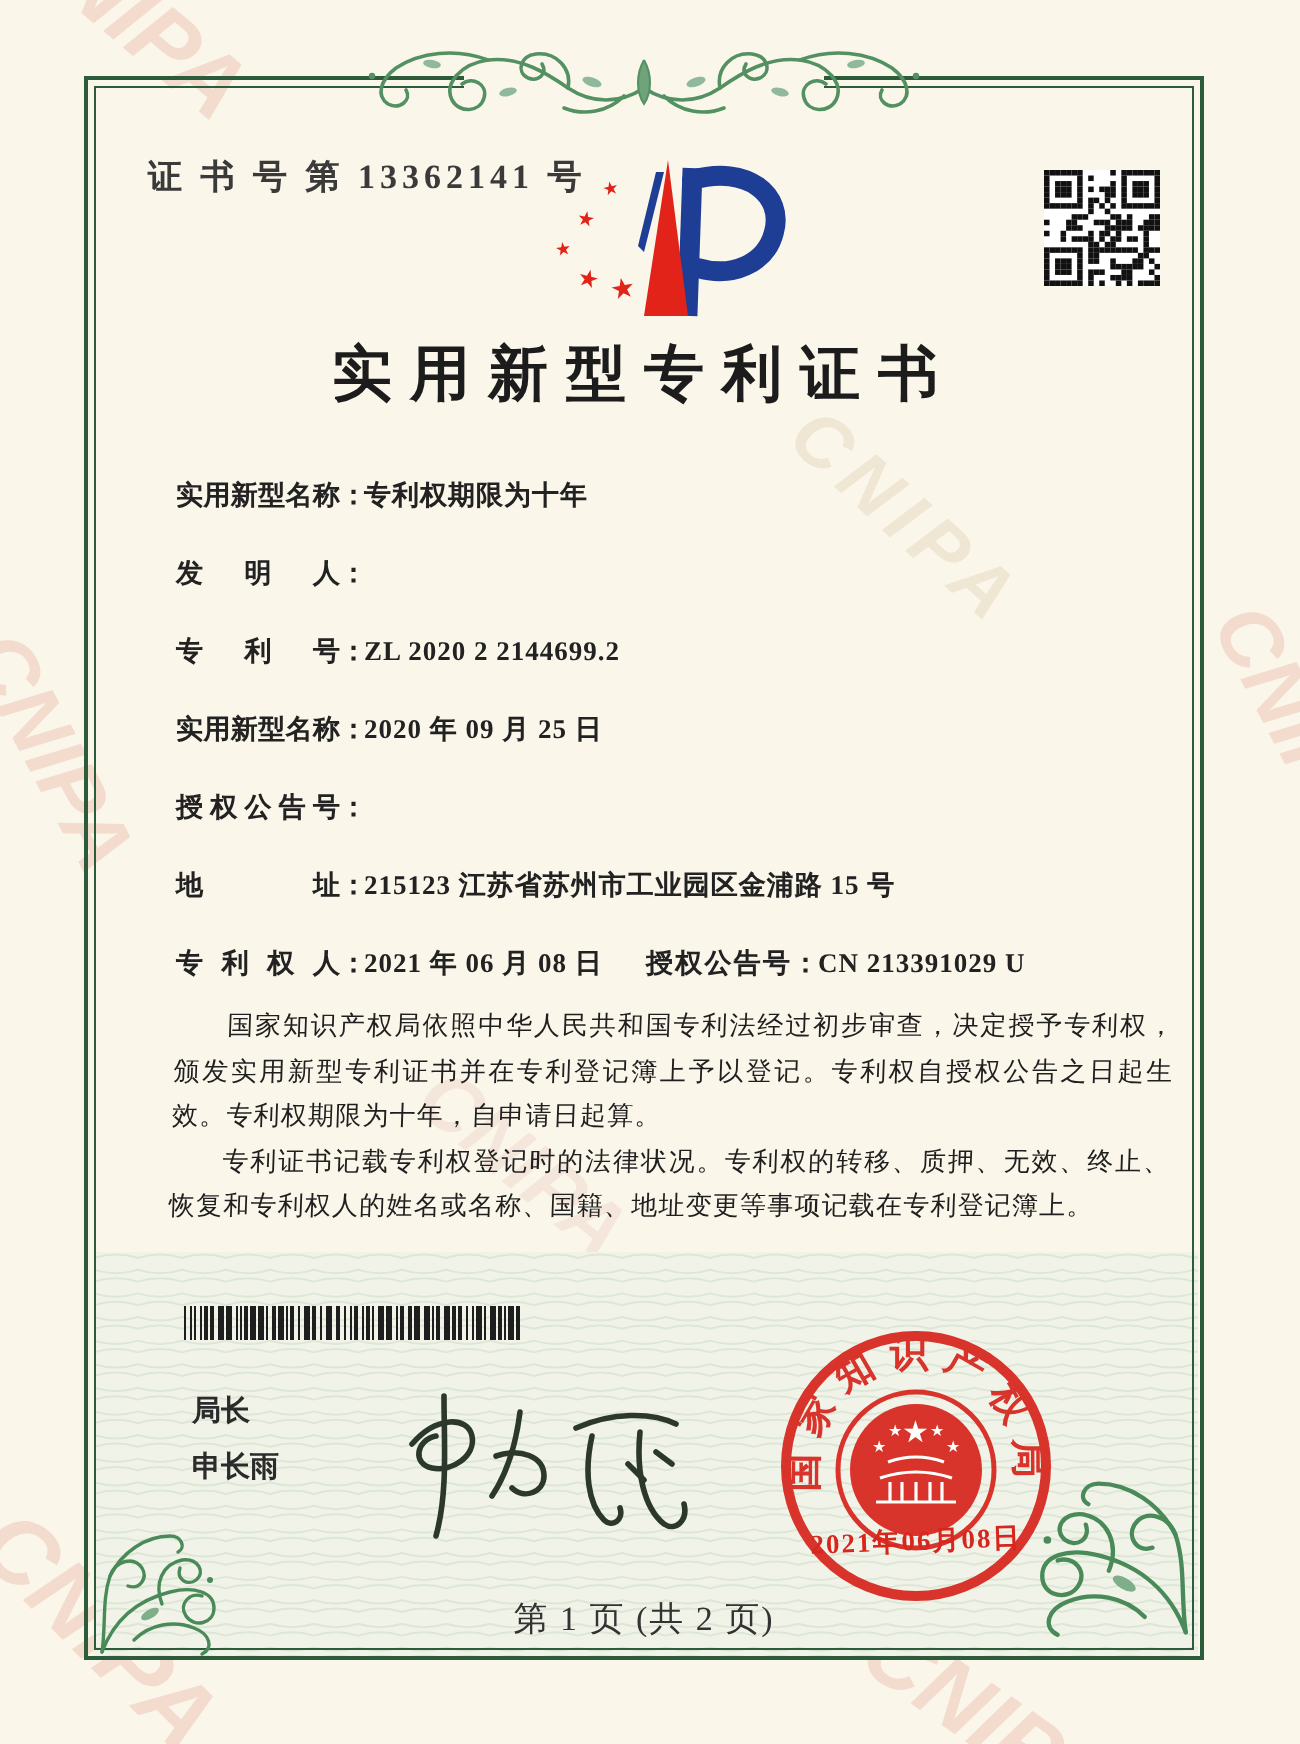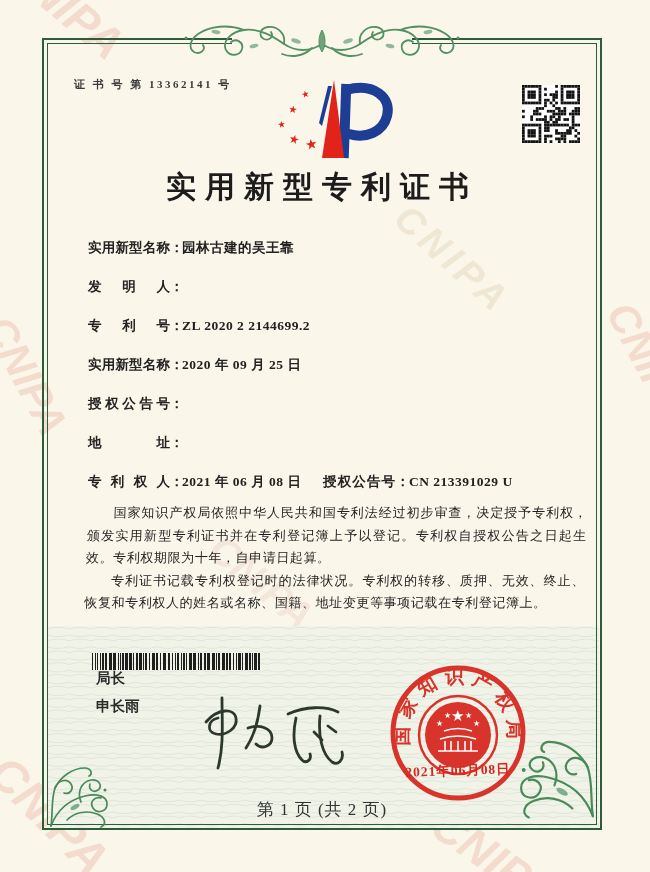--- a/index.html
+++ b/index.html
@@ -35,21 +35,21 @@
                  border:2.5px solid #2d5c3a; z-index:1; pointer-events:none; }
   .frame-inner { position:absolute; left:3px; top:3px; right:3px; bottom:3px;
                  border:1px solid #2d5c3a; }
 
   .ornament-top { position:absolute; left:172px; top:18px; width:300px; height:44px; z-index:2; }
   .flourish { position:absolute; z-index:1; }
   .flourish-bl { left:47px;  top:750px; width:64px; height:80px; }
   .flourish-br { left:516px; top:712px; width:82px; height:116px; }
 
   
-  .cert-no { position:absolute; left:74px; top:77px; font-size:11px;
+  .cert-no { position:absolute; left:74px; top:77px; font-size:17px;
              letter-spacing:2.5px; font-weight:600; color:#3a3a3a; z-index:2; }
   .logo { position:absolute; left:272px; top:76px; width:126px; height:86px; z-index:2; }
   .qr   { position:absolute; left:522px; top:85px; width:58px; height:58px; z-index:2;
           background:#fff; }
   .title { position:absolute; left:42px; top:167px; width:560px; text-align:center;
            font-size:30px; font-weight:700; letter-spacing:9px; color:#1c1c1c; z-index:2; }
 
   
   .fields { position:absolute; left:88px; top:228px; width:500px; z-index:2; }
   .frow { position:relative; height:39px; display:flex; align-items:center;
@@ -65,21 +65,21 @@
   
   .paras { position:absolute; left:86px; top:502px; width:500px; z-index:2;
            transform:skewX(-2deg); }
   .paras p { font-size:13px; line-height:22.5px; letter-spacing:0.6px;
              text-indent:2em; text-align:justify; color:#1f1f1f; }
 
   
   .barcode { position:absolute; left:92px; top:653px; width:170px; height:17px;
              display:flex; align-items:stretch; z-index:2; }
   .barcode i { display:block; background:#1e1e1e; }
-  .director { position:absolute; left:96px; top:664px; z-index:2;
+  .director { position:absolute; left:96px; top:692px; z-index:2;
               font-family:Liberation Serif, serif;
               font-size:14.5px; font-weight:700; color:#2b2b2b; line-height:28px; }
   .signature { position:absolute; left:188px; top:688px; width:162px; height:88px; z-index:2; }
   .seal { position:absolute; left:388px; top:663px; width:140px; height:140px;
           z-index:3; opacity:0.93; }
   .seal-date { position:absolute; left:388px; top:762px; width:140px; text-align:center;
                font-size:13.5px; font-weight:700; color:#d7261d; letter-spacing:1px;
                transform:rotate(-2deg); z-index:4; }
   .page-footer { position:absolute; left:42px; top:798px; width:560px; text-align:center;
                  font-size:17px; letter-spacing:1px; color:#333; z-index:2; }
@@ -416,21 +416,21 @@
       <rect x="60" y="60" width="3" height="3" fill="#111"></rect>
     </svg>
 </div>
 
 <div class="title">实用新型专利证书</div>
 
 <div class="fields">
   <div class="frow">
     <span class="flabel">实用新型名称</span>
       <span class="fcolon">：</span>
-      <span class="fvalue">园林古建的吴王靠</span>
+      <span class="fvalue">专利权期限为十年</span>
   </div>
   <div class="frow">
     <span class="flabel">发明人</span>
       <span class="fcolon">：</span>
   </div>
   <div class="frow">
     <span class="flabel">专利号</span>
       <span class="fcolon">：</span>
       <span class="fvalue">ZL 2020 2 2144699.2</span>
   </div>
@@ -439,20 +439,21 @@
       <span class="fcolon">：</span>
       <span class="fvalue">2020 年 09 月 25 日</span>
   </div>
   <div class="frow">
     <span class="flabel">授权公告号</span>
       <span class="fcolon">：</span>
   </div>
   <div class="frow">
     <span class="flabel">地址</span>
       <span class="fcolon">：</span>
+      <span class="fvalue">215123 江苏省苏州市工业园区金浦路 15 号</span>
   </div>
   <div class="frow">
     <span class="flabel">专利权人</span>
       <span class="fcolon">：</span>
       <span class="fvalue">2021 年 06 月 08 日</span>
     <span class="flabel2">授权公告号</span>
       <span class="fcolon2">：</span>
       <span class="fvalue2">CN 213391029 U</span>
   </div>
 </div>

